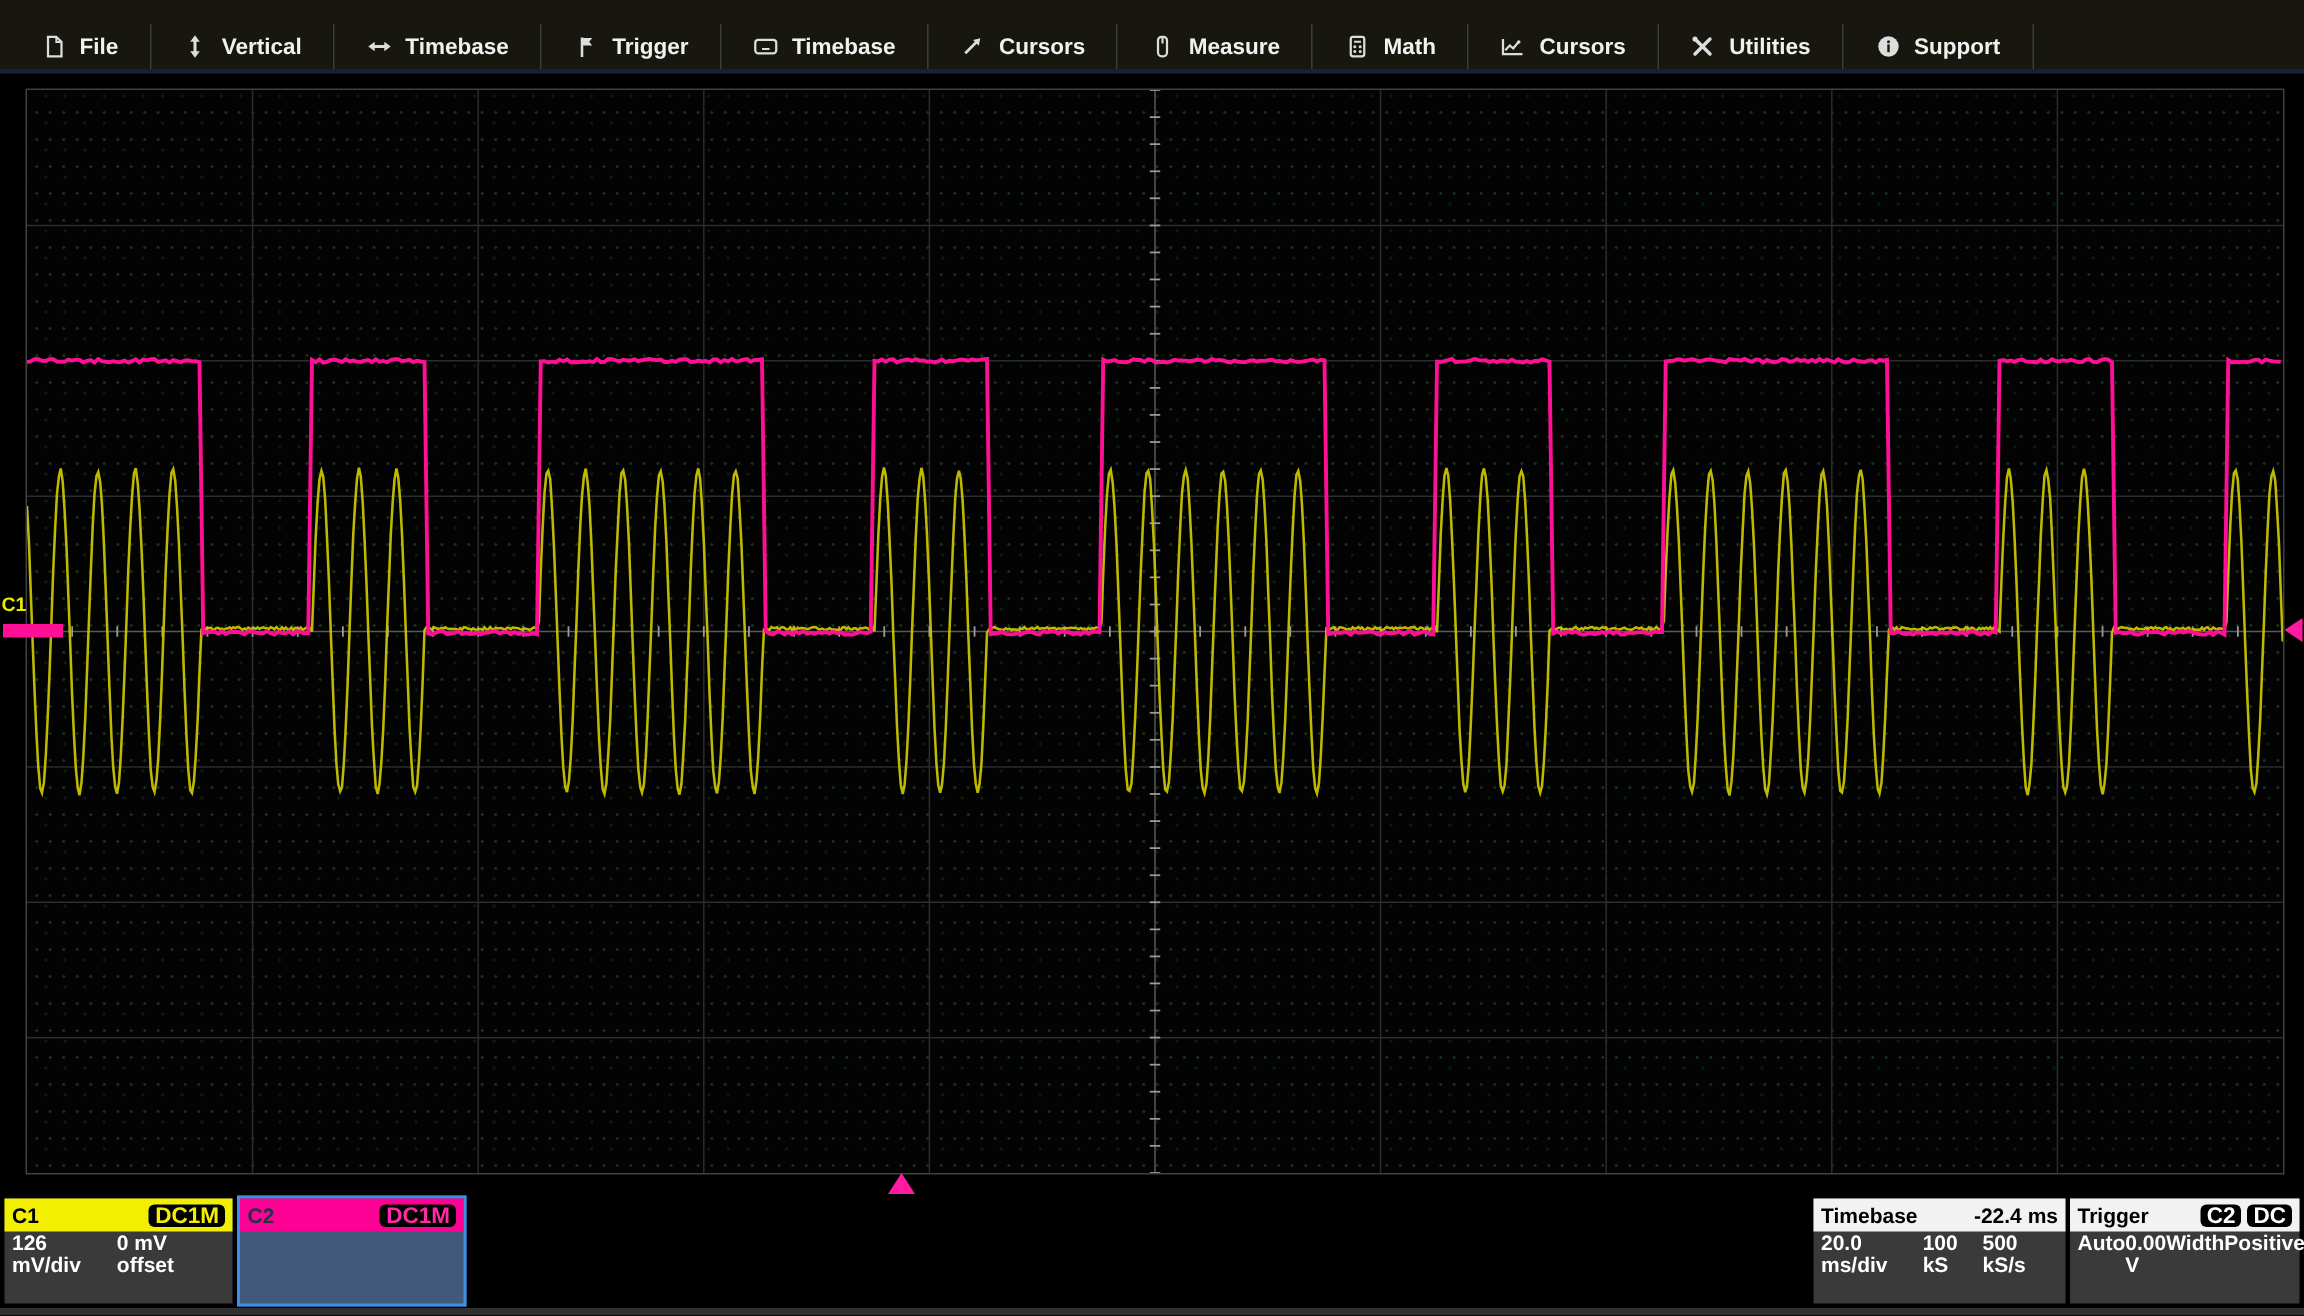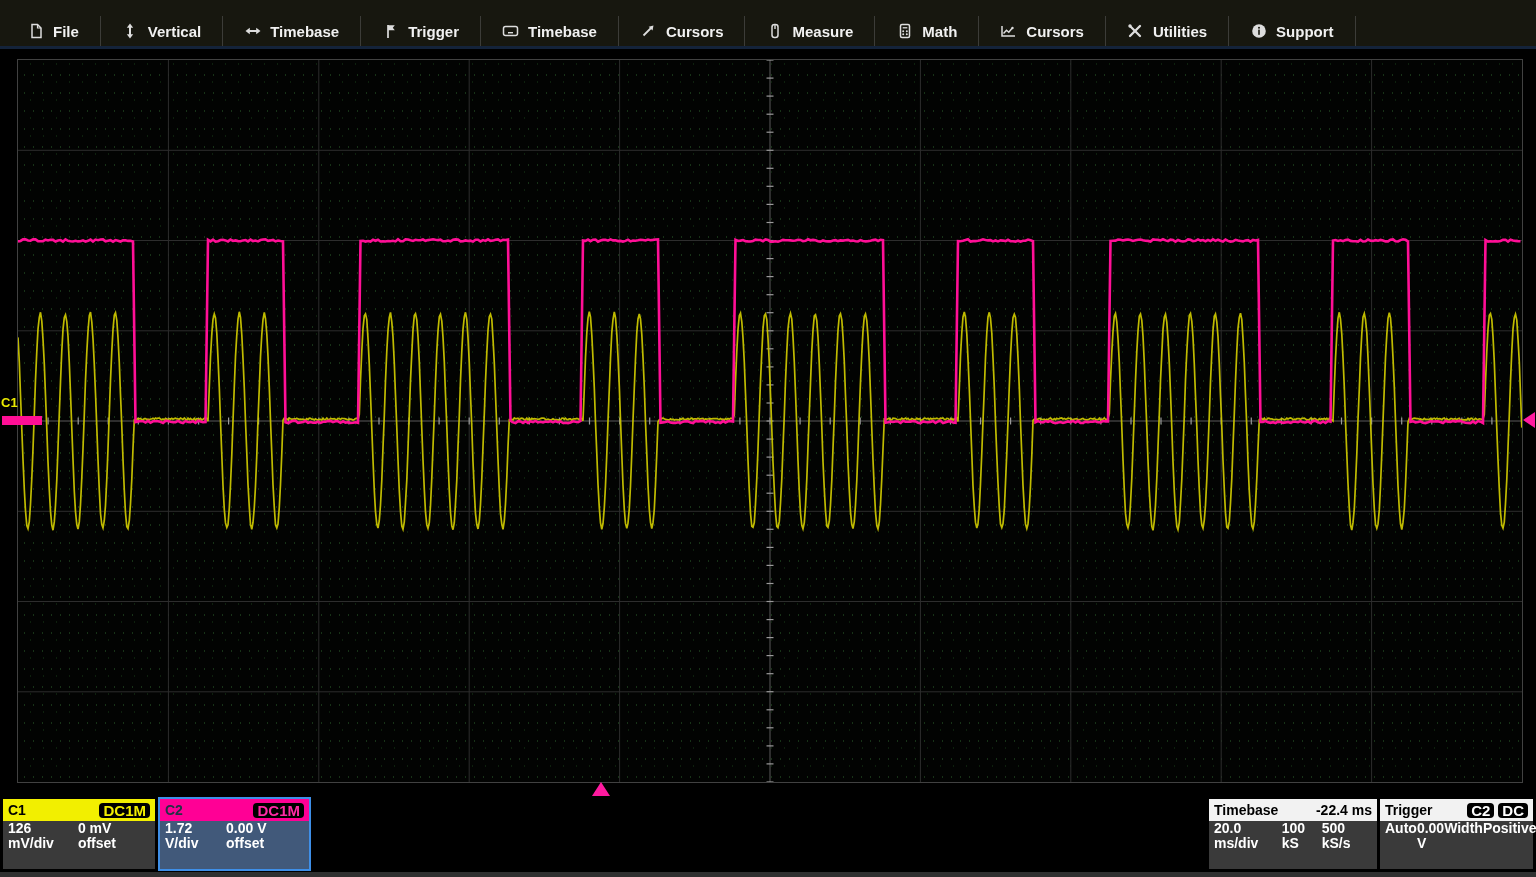--- a/index.html
+++ b/index.html
@@ -299,30 +299,20 @@
       </div>
   </div>
 </div>
 
 <div class="sbox" id="c2-box">
   <div class="sbox-header">
     <span>C2</span>
     <span class="hdr-spacer"></span>
     <span class="badge">DC1M</span>
   </div>
-  <div class="sbox-body">
-    <div class="srow">
-        <span></span>
-        <span>1.72 V/div</span>
-      </div>
-    <div class="srow">
-        <span></span>
-        <span>0.00 V offset</span>
-      </div>
-  </div>
 </div>
 
 <div class="sbox" id="tb-box">
   <div class="sbox-header">
     <span>Timebase</span>
     <span>-22.4 ms</span>
   </div>
   <div class="sbox-body">
     <div class="srow">
         <span></span>

